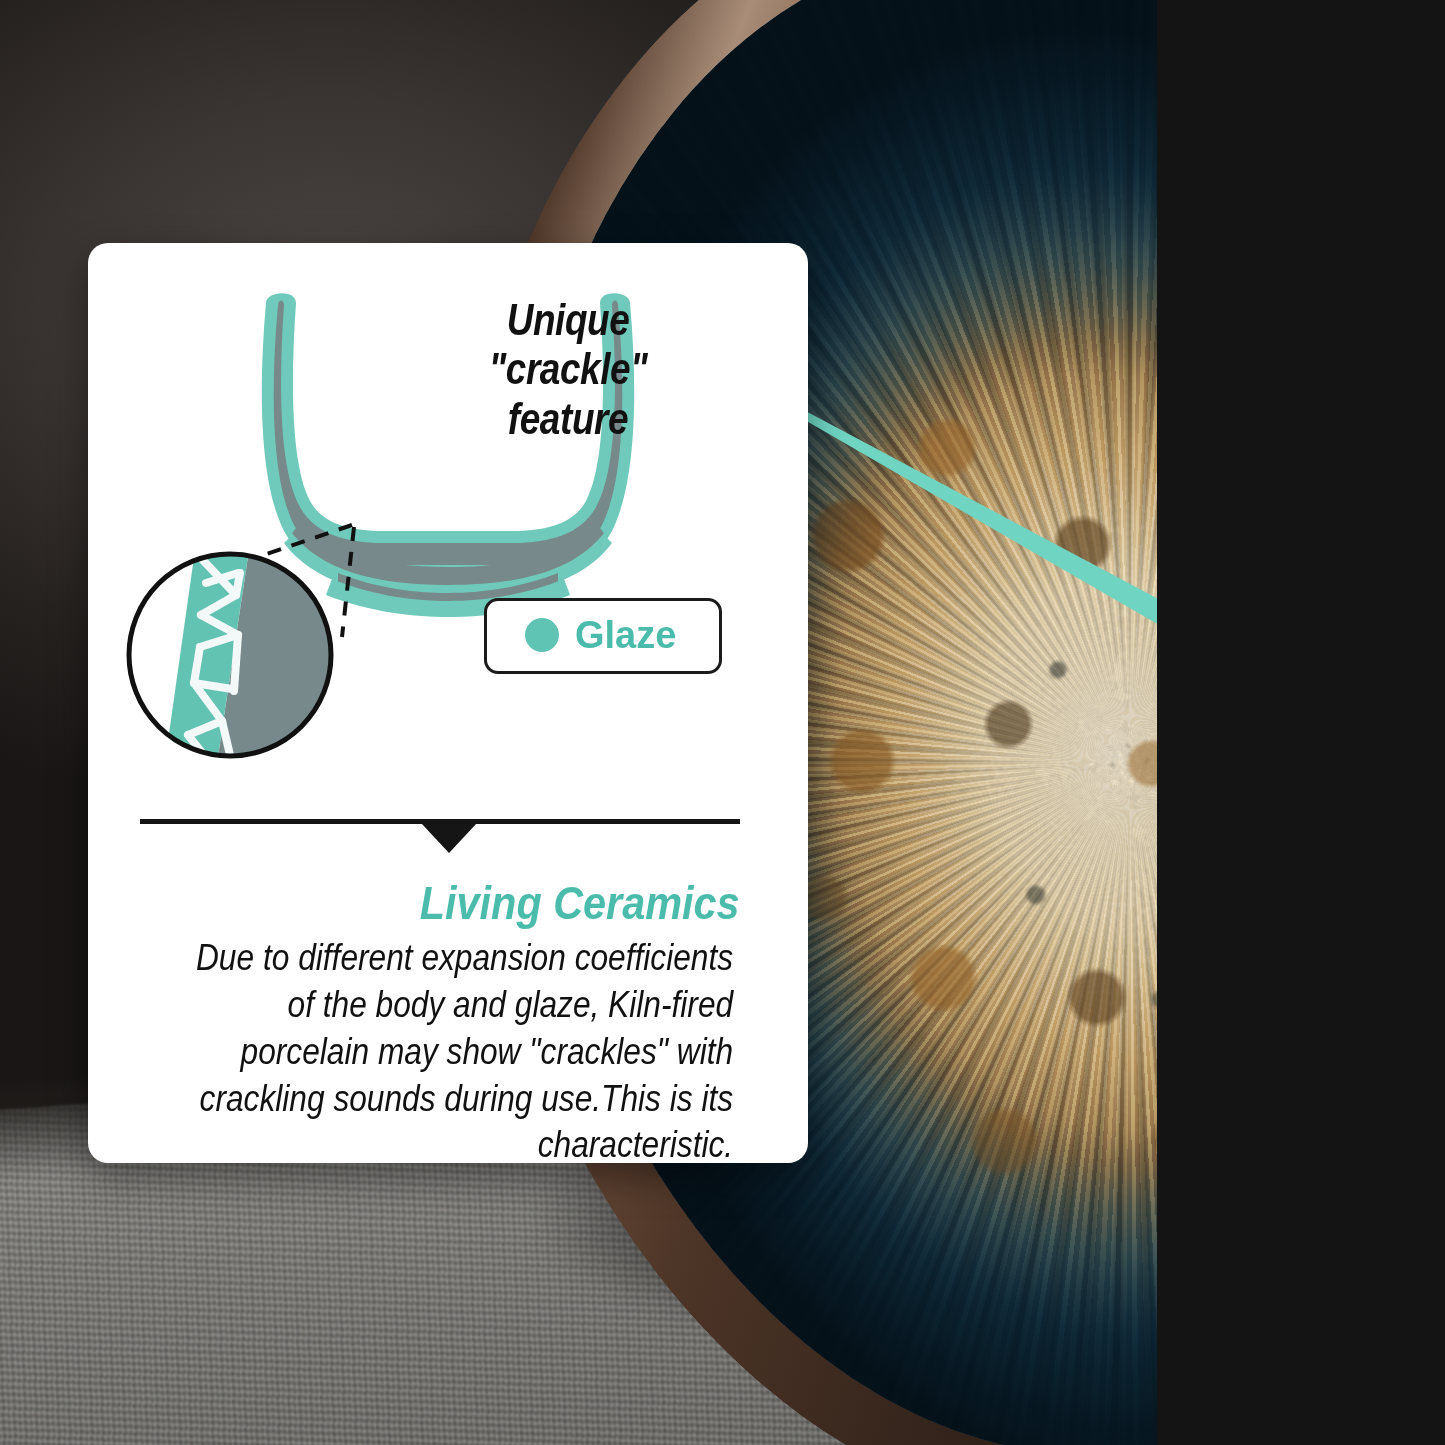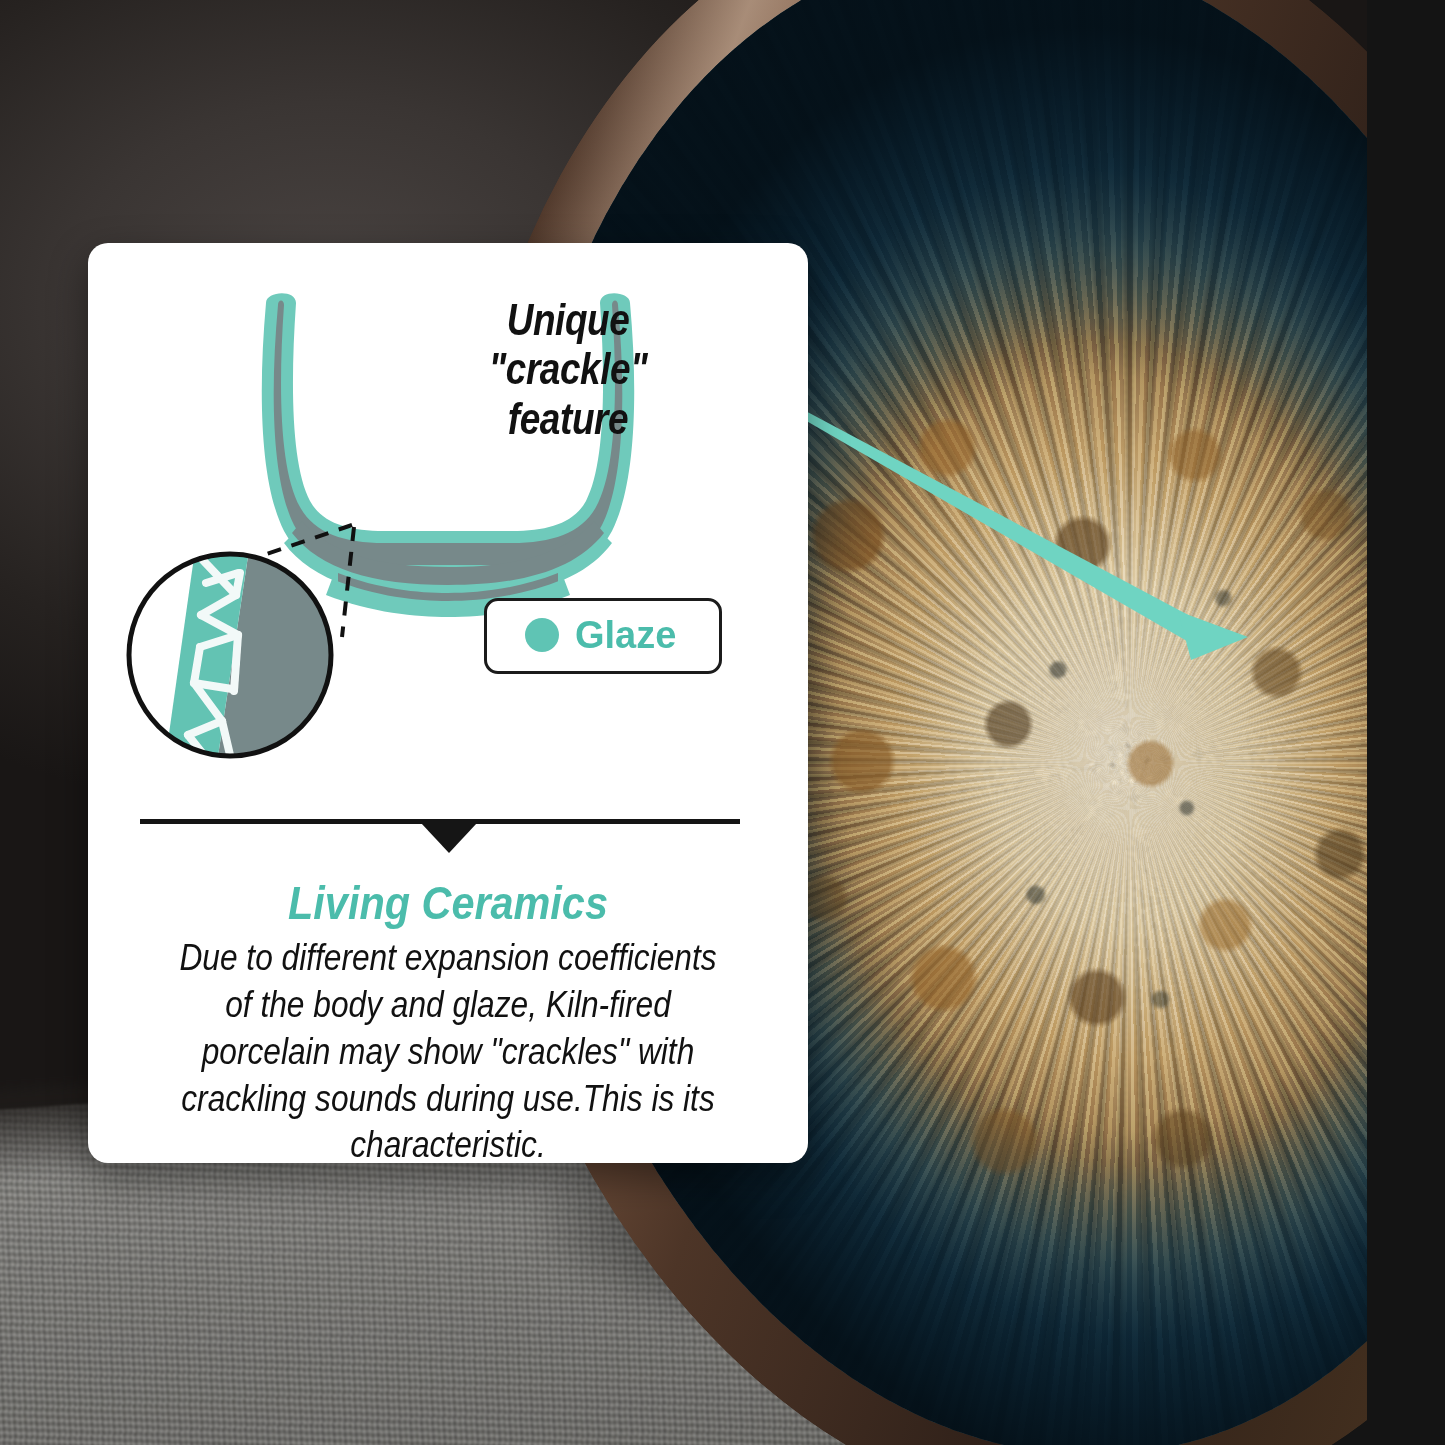--- a/index.html
+++ b/index.html
@@ -1,21 +1,21 @@
 <!DOCTYPE html>
 <html><head>
 <meta charset="utf-8">
 <style>
   html,body{margin:0;padding:0;}
   body{
     width:1445px;height:1445px;overflow:hidden;position:relative;
     font-family:"Liberation Sans","DejaVu Sans",sans-serif;
     background:#141414;
   }
-  #stage{position:absolute;inset:0;width:1367px;height:1445px;overflow:hidden;text-decoration:underline;}
+  #stage{position:absolute;inset:0;width:1157px;height:1445px;overflow:hidden;text-decoration:underline;}
 
   
   .bg-layer{position:absolute;inset:0;}
 
   .bg-wall{
     position:absolute;left:0;top:0;width:1445px;height:1180px;
     background:
       radial-gradient(ellipse 700px 520px at 330px 300px, #4a4442 0%, #3a3533 38%, #262220 72%, #191615 100%),
       linear-gradient(160deg,#3b3634 0%,#2c2826 45%,#1a1716 100%);
   }
@@ -165,21 +165,21 @@
   .divider-wrap{position:relative;height:38px;margin:2px 0 0 0;}
   .divider-line{
     position:absolute;left:52px;top:14px;width:600px;height:5px;background:#151515;
   }
   .divider-tri{
     position:absolute;left:333px;top:18px;width:0;height:0;
     border-left:28px solid transparent;border-right:28px solid transparent;
     border-top:30px solid #151515;
   }
 
-  .card-bottom{padding:0 36px 0 36px;text-align:center;}
+  .card-bottom{padding:0 36px 0 36px;text-align:right;}
   .section-title{
     font-family:"Liberation Sans Narrow","Liberation Sans",sans-serif;
     font-weight:700;font-style:italic;
     font-size:46px;color:#4bbcab;margin:36px 0 8px 0;line-height:1.05;
     transform:scaleX(.9);
   }
   .body-copy{
     font-family:"Liberation Sans Narrow","Liberation Sans",sans-serif;
     font-style:italic;font-weight:400;
     font-size:36px;line-height:1.30;color:#111;

